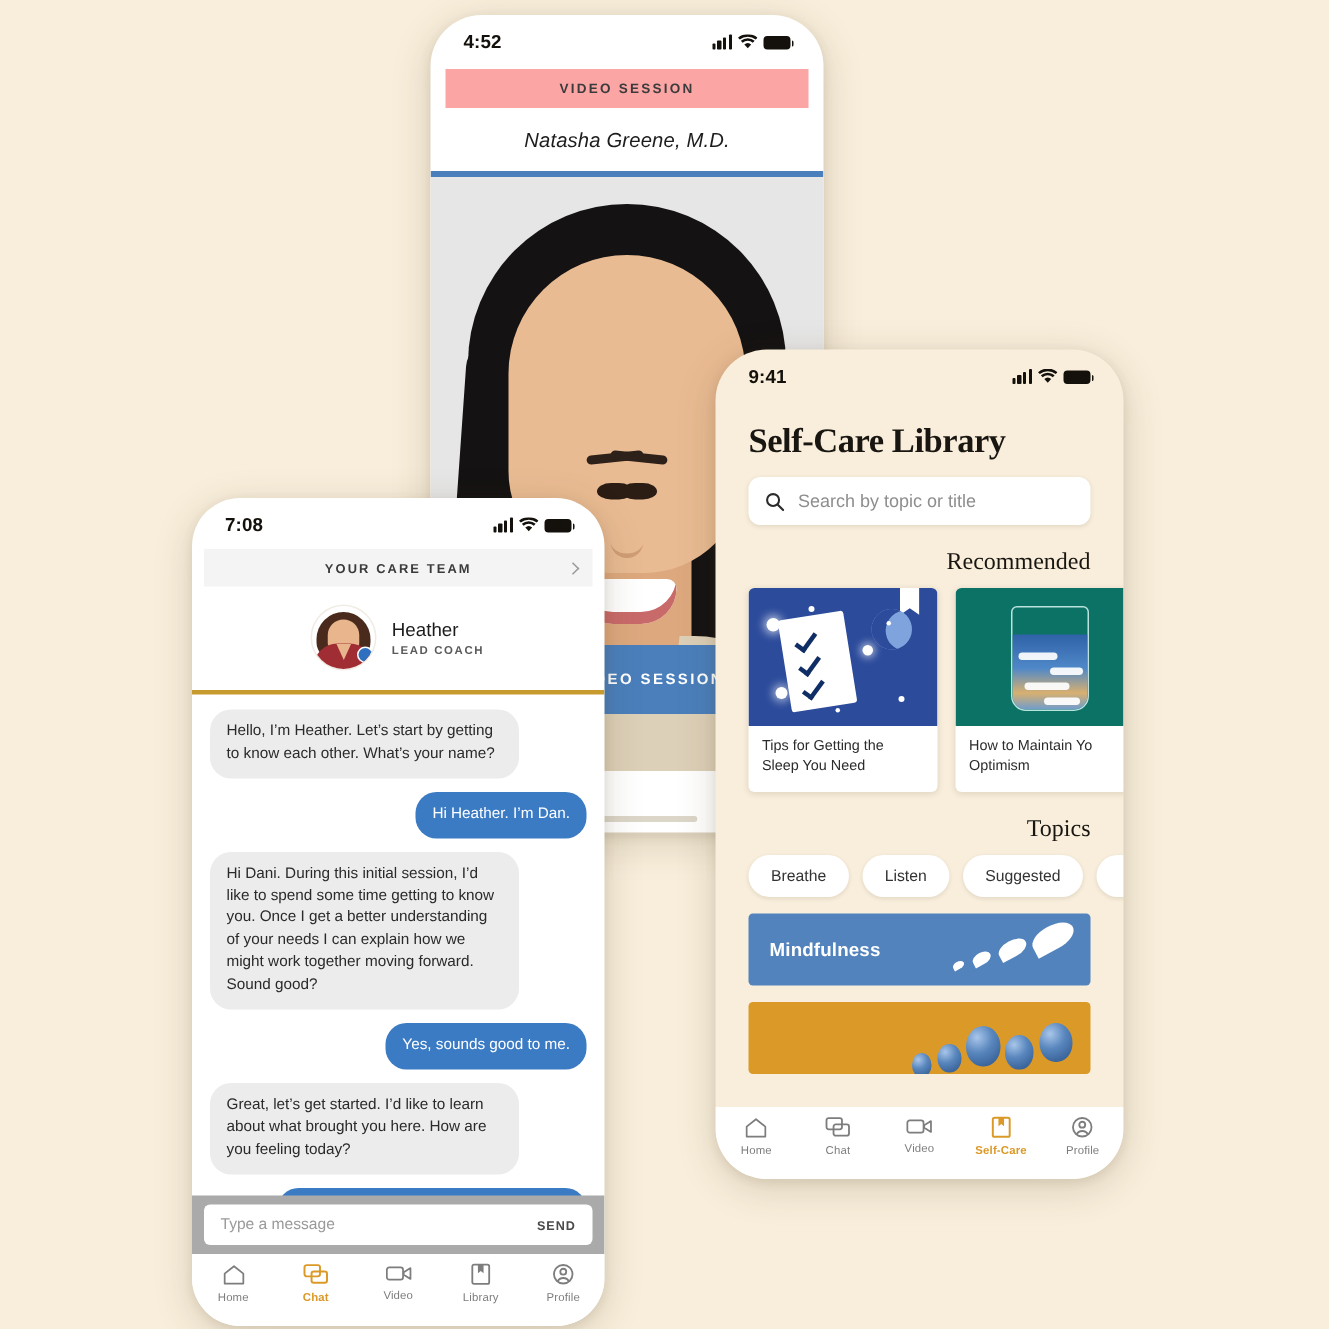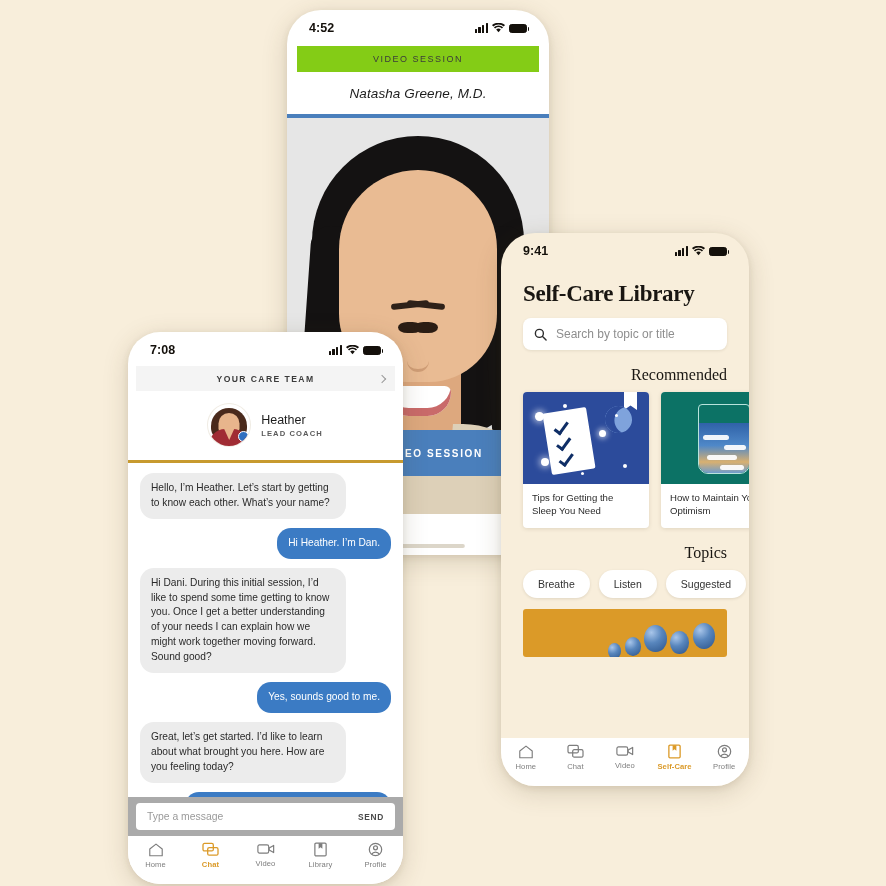--- a/index.html
+++ b/index.html
@@ -47,23 +47,23 @@
     width:1.8px; height:4px; background:#14100b; border-radius:0 1px 1px 0;
   }
   .homebar {
     position: absolute; bottom: 7px; left: 50%; transform: translateX(-50%);
     width: 36%; height: 4px; border-radius: 3px; background: #dcd6c9;
   }
 
   
   #phone-video { left: 287px; top: 10px; width: 262px; height: 545px; z-index: 1; }
   .vid-header {
-    margin: 6px 10px 0 10px; height: 26px; background: #84cc16;
+    margin: 6px 10px 0 10px; height: 26px; background: #fca5a5;
     display: flex; align-items: center; justify-content: center;
-    font-size: 9px; font-weight: 400; letter-spacing: 1.5px; color: #3b3b3b;
+    font-size: 9px; font-weight: 700; letter-spacing: 1.5px; color: #3b3b3b;
   }
   .vid-doctor {
     text-align: center; font-size: 13.5px; color: #1d1d1d;
     padding: 14px 0 13px 0; letter-spacing: .1px; font-style: italic;
   }
   .vid-stage { position: relative; height: 400px; background: #e9e9e9; overflow: hidden; }
   .vid-topbar { height: 4px; background: #4a7fbc; position: relative; }
   .vid-topbar::after {
     content:""; position:absolute; left:50%; top:4px; transform:translateX(-50%);
     border-left:6px solid transparent; border-right:6px solid transparent;
@@ -109,21 +109,21 @@
     content:""; position:absolute; left:50%; top:0; transform:translateX(-50%);
     width:70px; height:30px; background:#dda87e; border-radius:0 0 40px 40px;
   }
   .vid-endbar {
     position: absolute; left: 0; bottom: 38px; width: 100%; height: 46px;
     background: #4a7fbc; display: flex; align-items: center; justify-content: center;
     color: #fff; font-size: 10px; font-weight: 700; letter-spacing: 1.6px; z-index: 6;
   }
 
   
-  #phone-library { left: 477px; top: 233px; width: 248px; height: 553px; z-index: 2; background:#F8EEDB;margin-left:24px; }
+  #phone-library { left: 477px; top: 233px; width: 272px; height: 553px; z-index: 2; background:#F8EEDB; }
   #phone-library .homebar { background:#ddd3bd; }
   .lib-body { padding: 4px 22px 0 22px; height: 100%; position: relative; overflow: hidden; }
   .lib-title { font-family: "Liberation Serif", serif; font-size: 23px; font-weight: 700; color:#191612;
                letter-spacing:-.3px; margin: 14px 0 11px 0; }
   .searchbox {
     display:flex; align-items:center; gap:9px; background:#fff; border-radius:8px;
     height: 32px; padding: 0 11px; box-shadow: 0 1px 3px rgba(60,45,15,.10);
   }
   .search-ph { font-size:12px; color:#8e8e8e; }
   .sec-head { font-family:"Liberation Serif", serif; font-size:16px; font-weight:400; color:#191612;
@@ -330,20 +330,27 @@
       </div>
 
       <div class="sec-head">Topics</div>
       <div class="pills">
         <div class="pill">Breathe</div>
         <div class="pill">Listen</div>
         <div class="pill">Suggested</div>
         <div class="pill" style="width:34px"></div>
       </div>
 
+      <div class="banner mind">
+        <span class="banner-label">Mindfulness</span>
+        <span class="dove" style="right:10px;top:8px;width:30px;height:16px"></span>
+        <span class="dove" style="right:42px;top:18px;width:20px;height:11px"></span>
+        <span class="dove" style="right:66px;top:26px;width:13px;height:8px"></span>
+        <span class="dove" style="right:84px;top:32px;width:8px;height:5px"></span>
+      </div>
 
       <div class="banner orange">
         <span class="banner-label"></span>
         <span class="balloon" style="right:12px;top:14px;width:22px;height:26px"></span>
         <span class="balloon" style="right:38px;top:22px;width:19px;height:23px"></span>
         <span class="balloon" style="right:60px;top:16px;width:23px;height:27px"></span>
         <span class="balloon" style="right:86px;top:28px;width:16px;height:19px"></span>
         <span class="balloon" style="right:106px;top:34px;width:13px;height:16px"></span>
       </div>
     </div>

